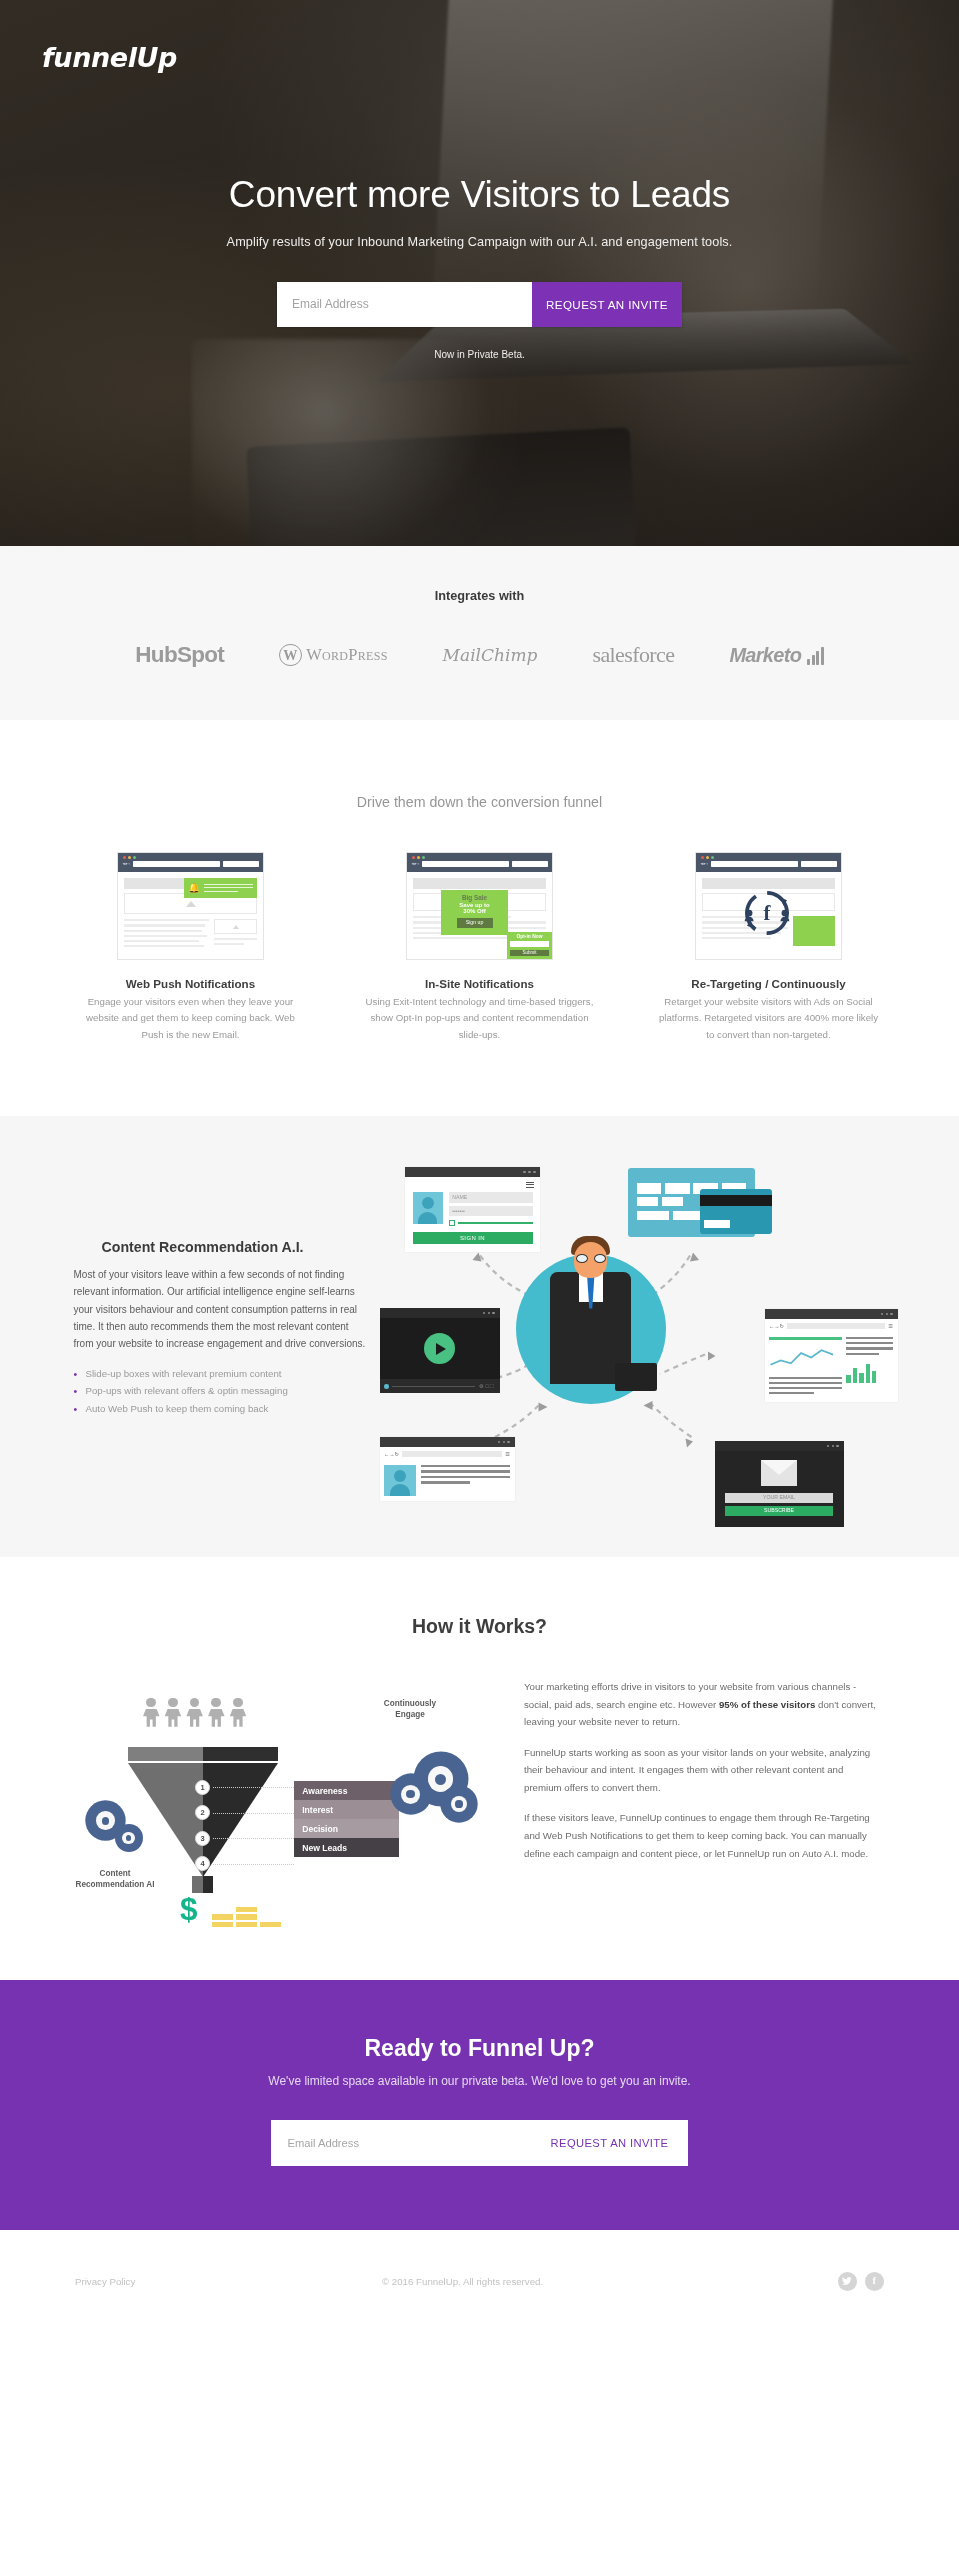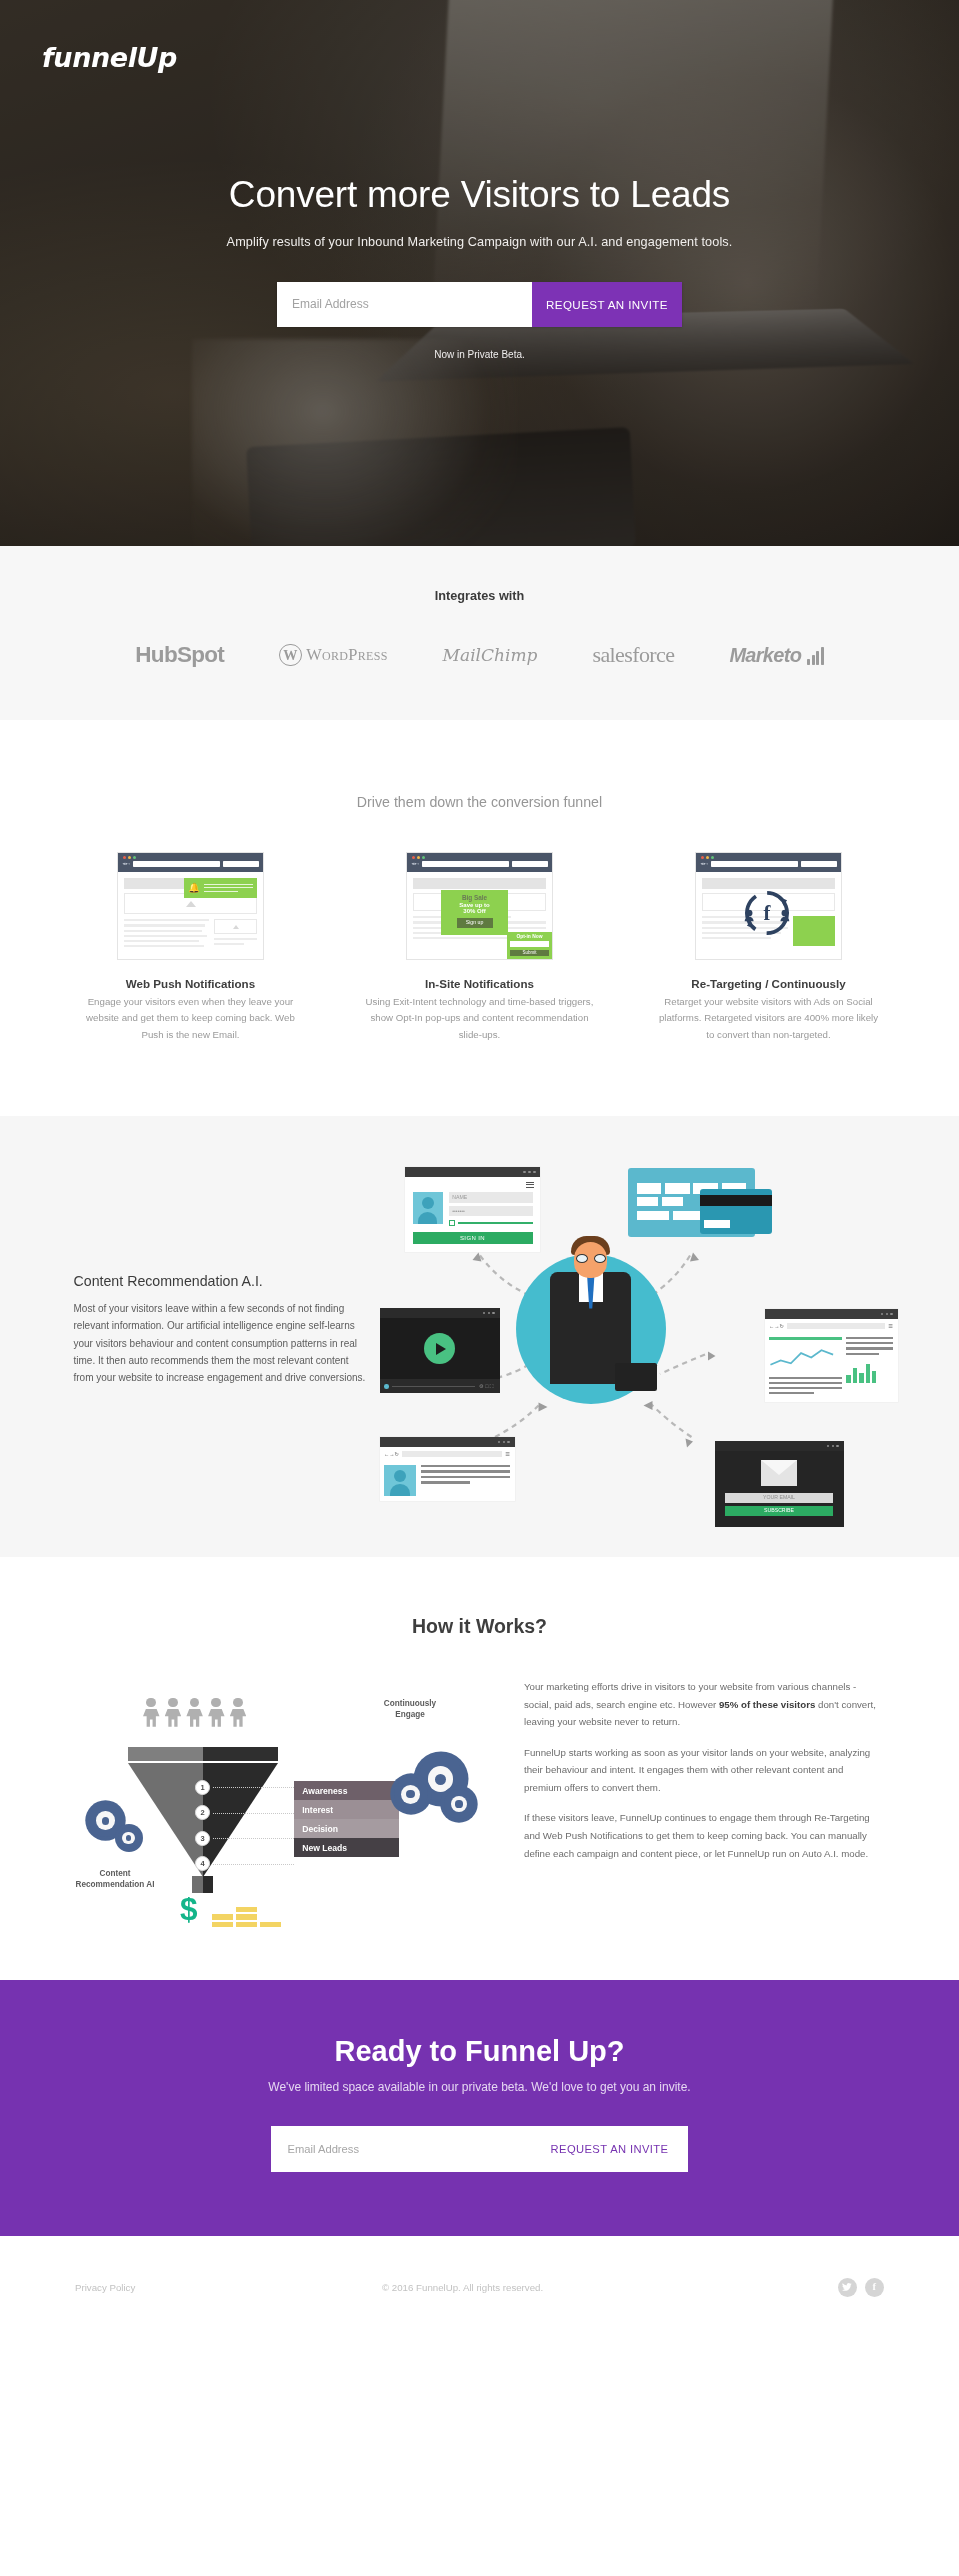--- a/index.html
+++ b/index.html
@@ -130,21 +130,21 @@
   .grayblock { background:#e4e4e4; }
   .line { height: 2.2px; background: #ececec; margin-bottom: 3px; }
   .imgbox { border:0.7px solid #e8e8e8; height: 21px; display:flex; align-items:center; justify-content:center; }
   .mtn { width:0;height:0;border-left:5.2px solid transparent;border-right:5.2px solid transparent;border-bottom:6px solid #d8d8d8;}
   .green { background:#8dd14f; }
 
   
   .contentai { background:#f6f6f6; padding: 42px 0 54px; }
   .ca-wrap { width: 824px; margin: 0 auto; display:flex; align-items:center; gap: 22.5px; }
   .ca-left { width: 300px; padding-left: 6px;}
-  .ca-left h3 { font-size: 14.2px; font-weight: 400; color: #3b3b3b; }
+  .ca-left h3 { font-size: 14.2px; font-weight: 700; color: #3b3b3b; margin-left: 28px; }
   .ca-left p { margin-top: 10.5px; font-size: 10px; line-height: 1.74; color: #5c5c5c; }
   .ca-list { margin-top: 15px; list-style: none; }
   .ca-list li { position: relative; padding-left: 12px; margin-bottom: 6.7px; font-size: 9.7px; color: #9a9a9a; }
   .ca-list li:before { content:"•"; position:absolute; left:0; color:#7d32b5; font-size:10.5px; }
   .ca-right { flex:1; position: relative; height: 345px; }
 
   
   .ill { position:absolute; }
   .win { background:#fff; box-shadow:0 0 0 0.7px rgba(0,0,0,0.03); }
   .wtop { background:#3b3b3b; height:10.5px; display:flex; align-items:center; justify-content:flex-end; padding-right:4.5px; gap:2.2px;}
@@ -195,21 +195,21 @@
   .gear:before{content:"";position:absolute;inset:22%;border-radius:50%;background:#f7f7f7;}
   .gear:after{content:"";position:absolute;inset:38%;border-radius:50%;background:#4a6491;}
   .fcap{position:absolute;font-size:8.2px;font-weight:700;color:#5c5c5c;text-align:center;line-height:1.35;}
   .fdollar{position:absolute;left:109px;top:225px;font-size:31.5px;font-weight:700;color:#14b58a;line-height:1;font-family:"Liberation Sans",sans-serif;}
   .fcoins{position:absolute;left:141px;top:238px;display:flex;align-items:flex-end;gap:3px;}
   .fcoins span{display:flex;flex-direction:column-reverse;gap:2.2px;}
   .fcoins i{display:block;width:21px;height:5.2px;background:#f3d463;}
 
   
   .cta { background:#7632b0; padding: 55px 0 64px; text-align:center; }
-  .cta h2 { font-size: 29px; font-weight: 700; color:#fff; }
+  .cta h2 { font-size: 23px; font-weight: 700; color:#fff; }
   .cta p { margin-top: 12px; font-size: 12px; font-weight: 300; color:#e6d8f2; }
   .cta-form { margin: 31.5px auto 0; width: 417px; height: 46px; display:flex; background:#fff; }
   .cta-form .email { flex:1; border:none; outline:none; padding: 0 16.5px; font-size: 11.2px;
     font-weight:300; color:#555; font-family:"Liberation Sans",sans-serif; background:transparent;}
   .cta-form .email::placeholder{color:#a6a6a6;}
   .cta-form .submit { flex:0 0 157px; border:none; background:#fff; cursor:pointer;
     color:#7632b0; font-size:11.2px; letter-spacing:0.4px; font-family:"Liberation Sans",sans-serif;}
 
   
   .footer { background:#fff; height: 135px; position: relative; }
@@ -422,20 +422,25 @@
       </div>
 
     </div>
   </section>
 
   <section class="contentai">
     <div class="ca-wrap">
       <div class="ca-left">
         <h3>Content Recommendation A.I.</h3>
         <p>Most of your visitors leave within a few seconds of not finding relevant information. Our artificial intelligence engine self-learns your visitors behaviour and content consumption patterns in real time. It then auto recommends them the most relevant content from your website to increase engagement and drive conversions.</p>
+        <ul class="ca-list">
+          <li>Slide-up boxes with relevant premium content</li>
+          <li>Pop-ups with relevant offers &amp; optin messaging</li>
+          <li>Auto Web Push to keep them coming back</li>
+        </ul>
       </div>
 
       <div class="ca-right">
 
         <svg style="position:absolute;left:0;top:0;" width="465" height="345" viewBox="0 0 620 460">
           <g fill="none" stroke="#b8b8b8" stroke-width="3" stroke-dasharray="7 6">
             <path d="M120 130 C150 170 180 180 200 190"></path>
             <path d="M400 130 C378 166 352 180 338 192"></path>
             <path d="M130 296 C160 290 180 280 196 268"></path>
             <path d="M420 262 C400 270 382 278 360 288"></path>

